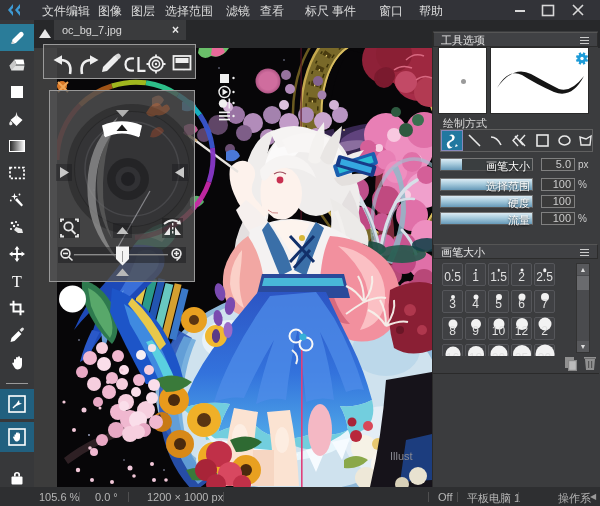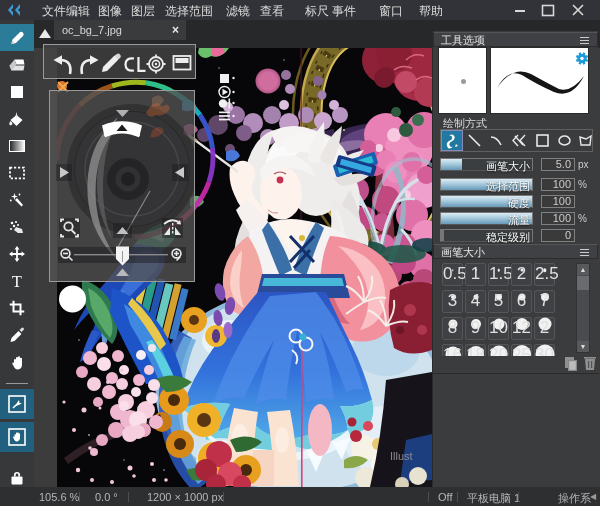--- a/index.html
+++ b/index.html
@@ -44,21 +44,21 @@
   background:linear-gradient(#dcebf4 0%, #a7cbdd 45%, #6699b8 100%); }
 .slabel { position:absolute; top:0px; right:2px; font-size:11px; color:#fff;
   text-shadow:0 1px 2px rgba(0,0,0,.8); white-space:nowrap; }
 .sval { position:absolute; left:108px; top:0; width:34px; height:13px; background:#3a3a3a;
   border:1px solid #808080; color:#ccc; font-size:11px; text-align:right; padding-right:3px; line-height:11px; }
 .sunit { position:absolute; left:145px; top:1px; font-size:10px; color:#ccc; }
 
 
 .bcell { position:absolute; width:21px; height:23px; background:#404144; border:1px solid #55565a; border-radius:2px; }
 .bdot { position:absolute; left:50%; top:6px; transform:translate(-50%,-50%); background:#f2f2f2; border-radius:50%; }
-.bnum { position:absolute; left:0; right:0; bottom:1px; text-align:center; font-size:17px; color:#e0e0e0; }
+.bnum { position:absolute; left:0; right:0; bottom:1px; text-align:center; font-size:12px; color:#e0e0e0; }
 
 
 #statusbar { left:0; top:487px; width:600px; height:19px; background:#2e2f31; color:#b6b6b6; font-size:11px; }
 .ssep { position:absolute; top:3px; color:#555; font-size:11px; }
 
 
 #ftoolbar { left:43px; top:44px; width:153px; height:35px; background:rgba(68,68,70,.82);
   border:1px solid #9a9a9a; }
 #navpanel { left:49px; top:90px; width:146px; height:192px; background:rgba(82,82,84,.8);
   border:1px solid #999; }
@@ -744,27 +744,20 @@
       <div class="sval">100</div>
     </div>
     <div class="srow" style="left:0;top:180.5px;width:166px">
       <div class="strack">
           <div class="sfill" style="width:91px"></div>
           <span class="slabel">流量</span>
         </div>
       <div class="sval">100</div>
         <span class="sunit">%</span>
     </div>
-    <div class="srow" style="left:0;top:197.5px;width:166px">
-      <div class="strack">
-          <div class="sfill" style="width:3px;background:#777"></div>
-          <span class="slabel">稳定级别</span>
-        </div>
-      <div class="sval">0</div>
-    </div>
     <div class="phead" style="top:213px">画笔大小
       <span class="burger">
           <i></i>
           <i></i>
           <i></i>
         </span>
     </div>
     <div class="abs" id="bgrid" style="left:0;top:229px;width:166px;height:96px;overflow:hidden">
       <div class="bcell" style="left:9px;top:3px">
           <span class="bdot" style="width:1.5px;height:1.5px"></span>

